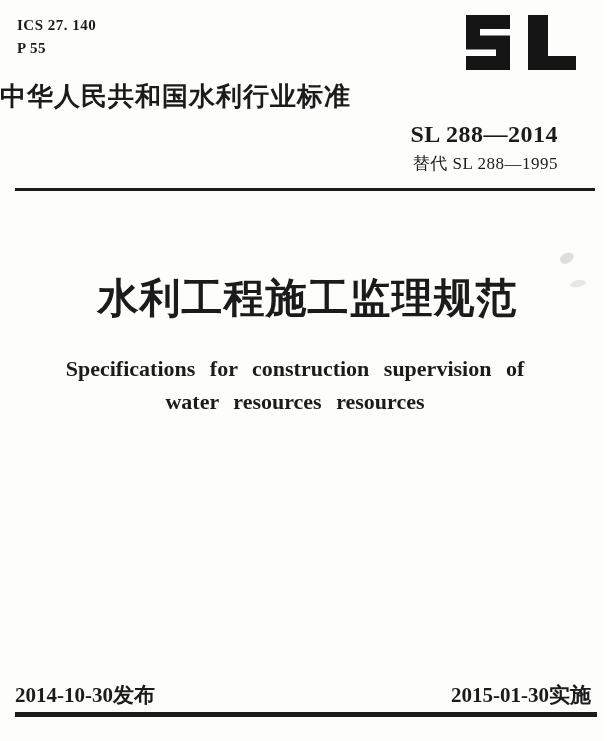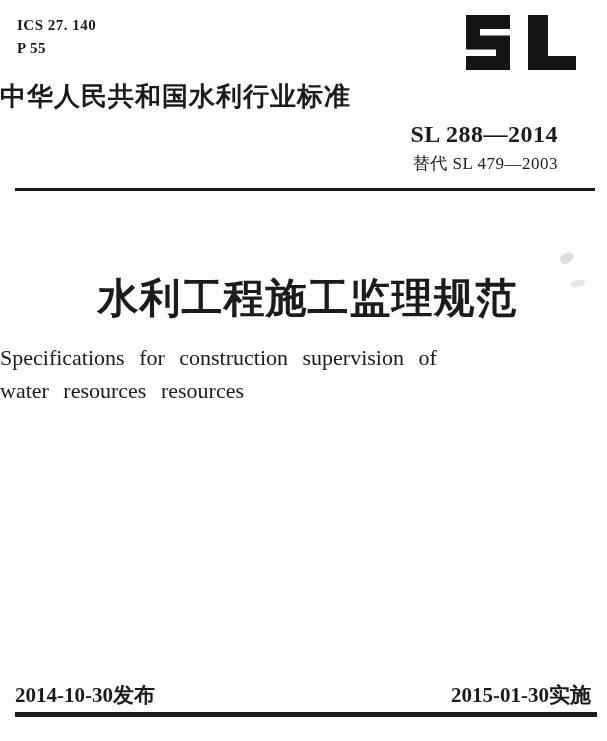--- a/index.html
+++ b/index.html
@@ -102,25 +102,26 @@
     width: 615px;
     text-align: center;
     font-family: "Liberation Sans", sans-serif;
     font-size: 41px;
     font-weight: bold;
     letter-spacing: 1px;
     white-space: nowrap;
   }
   .title-en {
     position: absolute;
-    top: 341px;
+    top: 352px;
     left: 0;
     width: 590px;
+    text-align: center;
     font-size: 22px;
-    font-weight: normal;
+    font-weight: bold;
     word-spacing: 9px;
     line-height: 33px;
   }
 
   
   .dates {
     position: absolute;
     top: 681px;
     left: 15px;
     right: 13px;
@@ -170,21 +171,21 @@
       <path fill="#151515" d="M0,0 H44 V14 H14 V20.5 H44 V55 H0 V41 H30 V34.5 H0 Z"></path>
       <path fill="#151515" d="M62,0 H82 V41 H110 V55 H62 Z"></path>
     </svg>
     <span class="sr-only">SL</span>
   </div>
 
   <div class="category">中华人民共和国水利行业标准</div>
 
   <div class="std-block">
     <div class="std-number">SL 288—2014</div>
-    <div class="supersedes">替代 SL 479—2003</div>
+    <div class="supersedes">替代 SL 288—1995</div>
   </div>
 
   <div class="rule-top"></div>
 
   <div class="title-zh">水利工程施工监理规范</div>
 
   <div class="title-en">
     <div>Specifications for construction supervision of</div>
     <div>water resources resources</div>
   </div>

